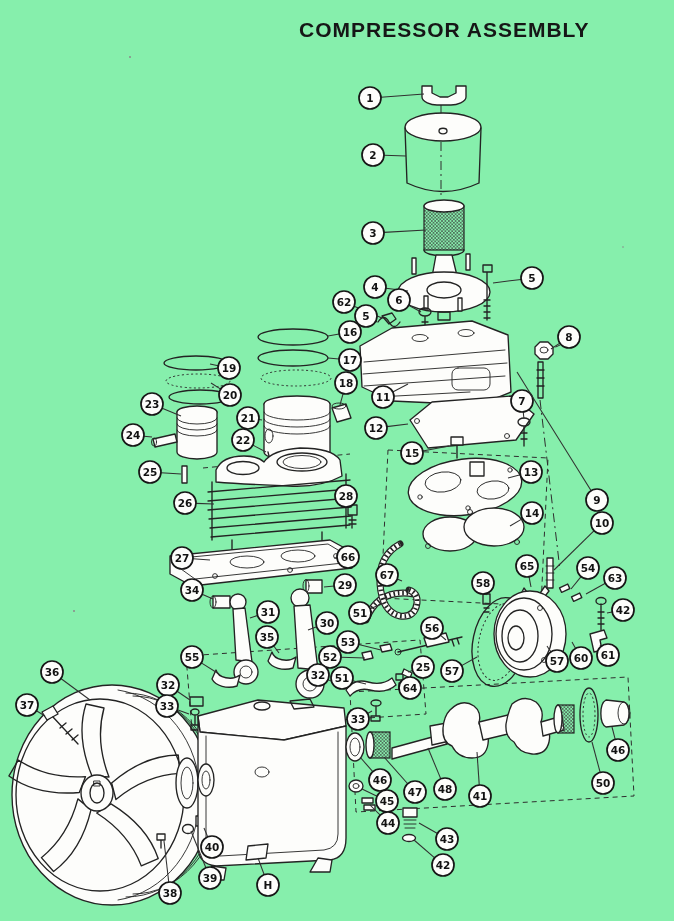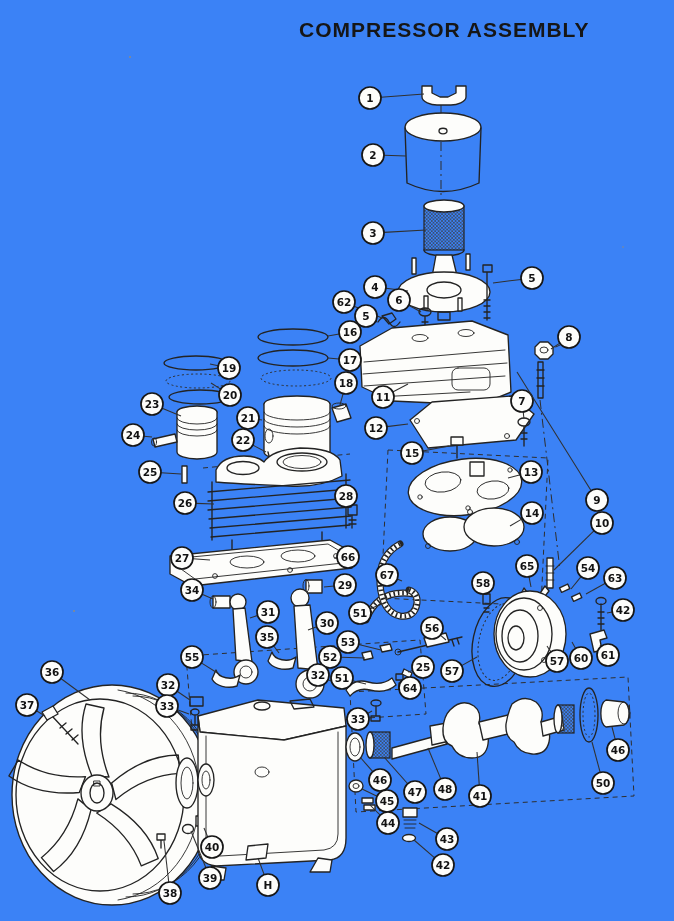--- a/index.html
+++ b/index.html
@@ -1,16 +1,16 @@
 <!DOCTYPE html>
 <html><head>
 <meta charset="utf-8">
 <style>
   html,body{margin:0;padding:0;background:#ffffff;}
-  .page{position:relative;width:674px;height:921px;background:#3b82f6;overflow:hidden;
+  .page{position:relative;width:674px;height:921px;background:#86efac;overflow:hidden;
         font-family:"Liberation Sans",sans-serif;}
   .title{position:absolute;top:18px;left:299px;margin:0;font-size:21px;font-weight:bold;
          letter-spacing:1px;color:#161616;white-space:nowrap;font-family:"Liberation Sans",sans-serif;}
   svg{position:absolute;top:0;left:0;}
   .ink{stroke:#232323;fill:none;stroke-width:1.35;stroke-linecap:round;stroke-linejoin:round;}
   .fill{stroke:#232323;fill:#fdfdfb;stroke-width:1.35;stroke-linecap:round;stroke-linejoin:round;}
   .thin{stroke-width:0.9;}
   .dash{stroke:#2e2e2e;fill:none;stroke-width:1;stroke-dasharray:5 4;}
   .dashdot{stroke:#2e2e2e;fill:none;stroke-width:1;stroke-dasharray:9 4 2 4;}
   .dot2{stroke:#2e2e2e;fill:none;stroke-width:1;stroke-dasharray:2 2.5;}

